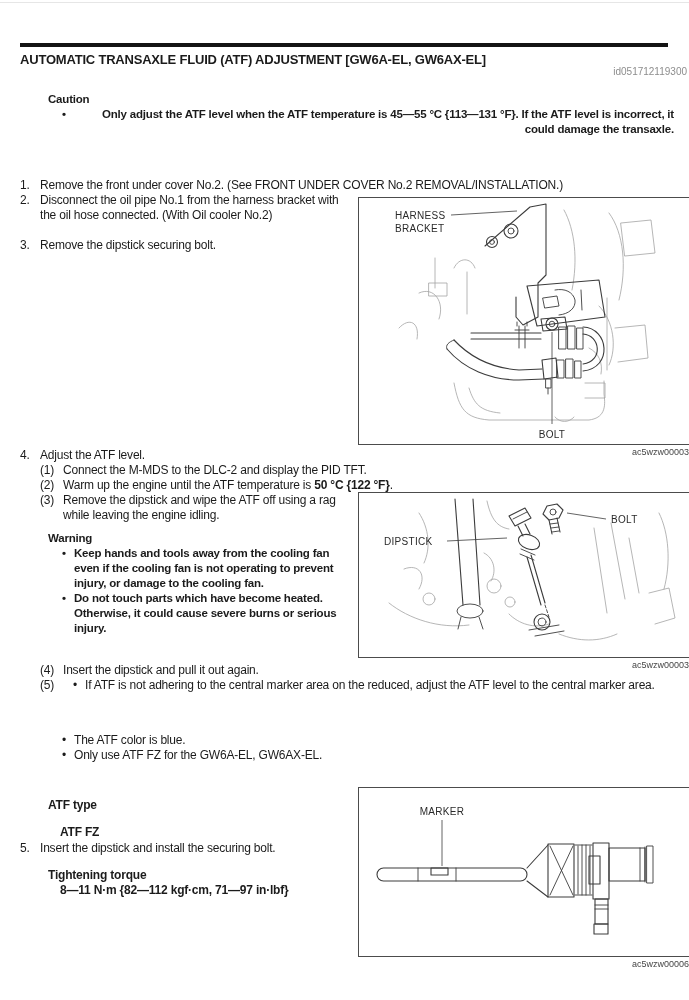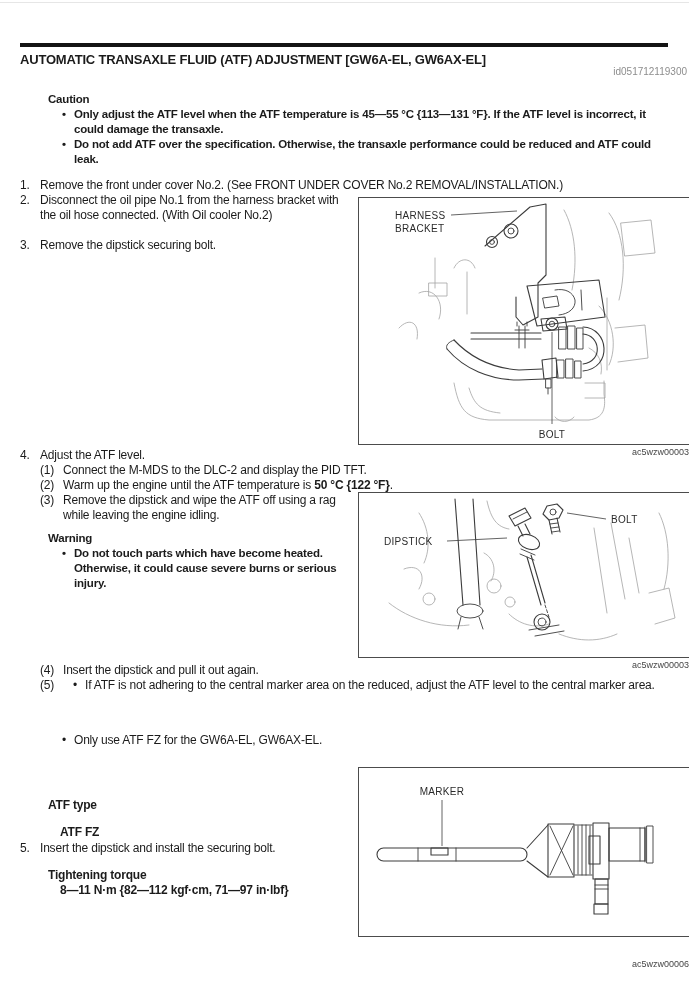--- a/index.html
+++ b/index.html
@@ -36,23 +36,22 @@
 
 <div class="page">
   <div class="scan-top"></div>
   <div class="rule"></div>
 
   <div class="abs title">AUTOMATIC TRANSAXLE FLUID (ATF) ADJUSTMENT [GW6A-EL, GW6AX-EL]</div>
   <div class="abs doc-id">id051712119300</div>
 
   <div class="abs bold-block" style="left:48px;top:92px;width:626px;">
     <div>Caution</div>
-    <ul class="dots" style="margin-left:12px;">
+    <ul class="dots" style="margin-left:12px;text-align:right;">
       <li>Only adjust the ATF level when the ATF temperature is 45—55 °C {113—131 °F}. If the ATF level is incorrect, it could damage the transaxle.</li>
-      <li>Do not add ATF over the specification. Otherwise, the transaxle performance could be reduced and ATF could leak.</li>
     </ul>
   </div>
 
   <div class="abs row" style="left:20px;top:178px;width:650px;">
     <span class="num">1.</span>
     <span class="txt">Remove the front under cover No.2. (See FRONT UNDER COVER No.2 REMOVAL/INSTALLATION.)</span>
   </div>
   <div class="abs row" style="left:20px;top:193px;width:332px;">
     <span class="num">2.</span>
     <span class="txt">Disconnect the oil pipe No.1 from the harness bracket with the oil hose connected. (With Oil cooler No.2)</span>
@@ -137,20 +136,21 @@
     <span class="txt"><span>Warm up the engine until the ATF temperature is </span><span class="b">50 °C {122 °F}</span><span>.</span></span>
   </div>
   <div class="abs row sub" style="left:40px;top:493px;width:318px;">
     <span class="num">(3)</span>
     <span class="txt">Remove the dipstick and wipe the ATF off using a rag while leaving the engine idling.</span>
   </div>
 
   <div class="abs bold-block" style="left:48px;top:531px;width:305px;">
     <div>Warning</div>
     <ul class="dots" style="margin-left:12px;">
+      <li>Keep hands and tools away from the cooling fan even if the cooling fan is not operating to prevent injury, or damage to the cooling fan.</li>
       <li>Do not touch parts which have become heated. Otherwise, it could cause severe burns or serious injury.</li>
     </ul>
   </div>
 
   <div class="fig" style="left:358px;top:492px;width:330px;height:164px;">
     <svg width="330" height="164" viewBox="0 0 330 164">
 
       <path class="bg" d="M235,35 L248,120 M252,30 L266,106 M270,45 L280,100"></path>
       <path class="bg" d="M300,20 C310,40 312,70 305,96"></path>
       <path class="bg" d="M290,100 L310,95 L316,125 L296,131"></path>
@@ -201,40 +201,41 @@
     <span class="num">(5)</span>
     <span class="txt">
       <ul class="dots" style="margin-left:8px;">
         <li>If ATF is not adhering to the central marker area on the reduced, adjust the ATF level to the central marker area.</li>
       </ul>
     </span>
   </div>
 
   <div class="abs" style="left:48px;top:733px;width:600px;">
     <ul class="dots" style="margin-left:12px;">
+      <li>The ATF color is blue.</li>
       <li>Only use ATF FZ for the GW6A-EL, GW6AX-EL.</li>
     </ul>
   </div>
 
   <div class="abs b" style="left:48px;top:798px;">
     <div>ATF type</div>
     <div style="margin-left:12px;margin-top:12px;">ATF FZ</div>
   </div>
 
   <div class="abs row" style="left:20px;top:841px;width:332px;">
     <span class="num">5.</span>
     <span class="txt">Insert the dipstick and install the securing bolt.</span>
   </div>
 
   <div class="abs b" style="left:48px;top:868px;">
     <div>Tightening torque</div>
     <div style="margin-left:12px;">8—11 N·m {82—112 kgf·cm, 71—97 in·lbf}</div>
   </div>
 
-  <div class="fig" style="left:358px;top:767px;width:330px;height:168px;">
+  <div class="fig" style="left:358px;top:787px;width:330px;height:168px;">
     <svg width="330" height="168" viewBox="0 0 330 168">
 
       <rect class="ln" x="18" y="80" width="150" height="13" rx="6.5"></rect>
       <path class="ln2" d="M59,80 L59,93 M97,80 L97,93"></path>
       <rect class="ln" x="72" y="80" width="17" height="7"></rect>
 
       <path class="ln" d="M168,80 L189,57 M168,93 L189,109"></path>
 
       <rect class="ln" x="189" y="56" width="26" height="53"></rect>
       <path class="ln2" d="M191,58 L214,107 M214,58 L191,107"></path>

